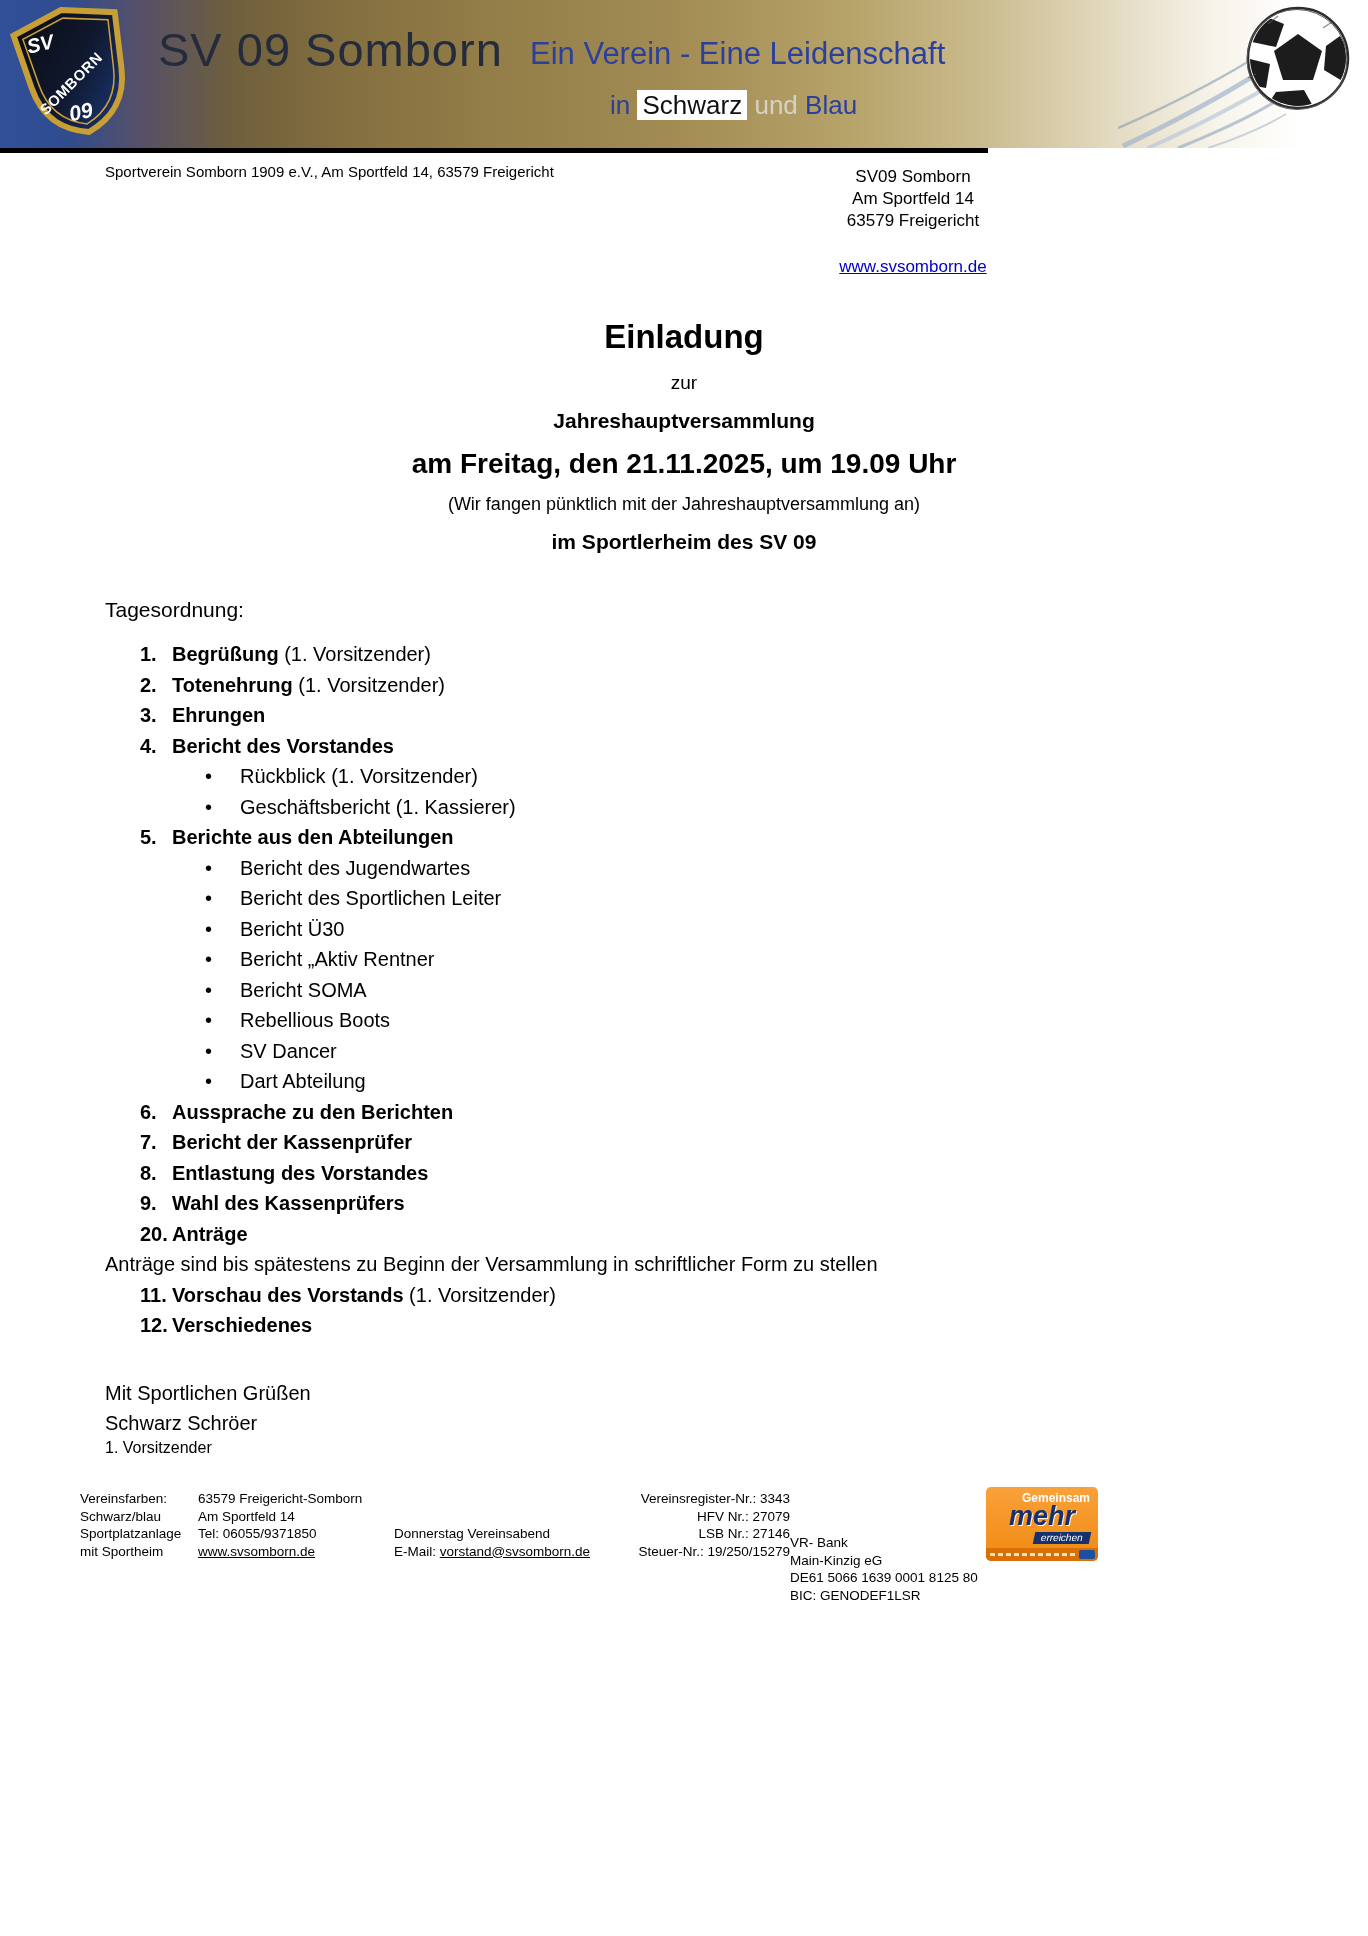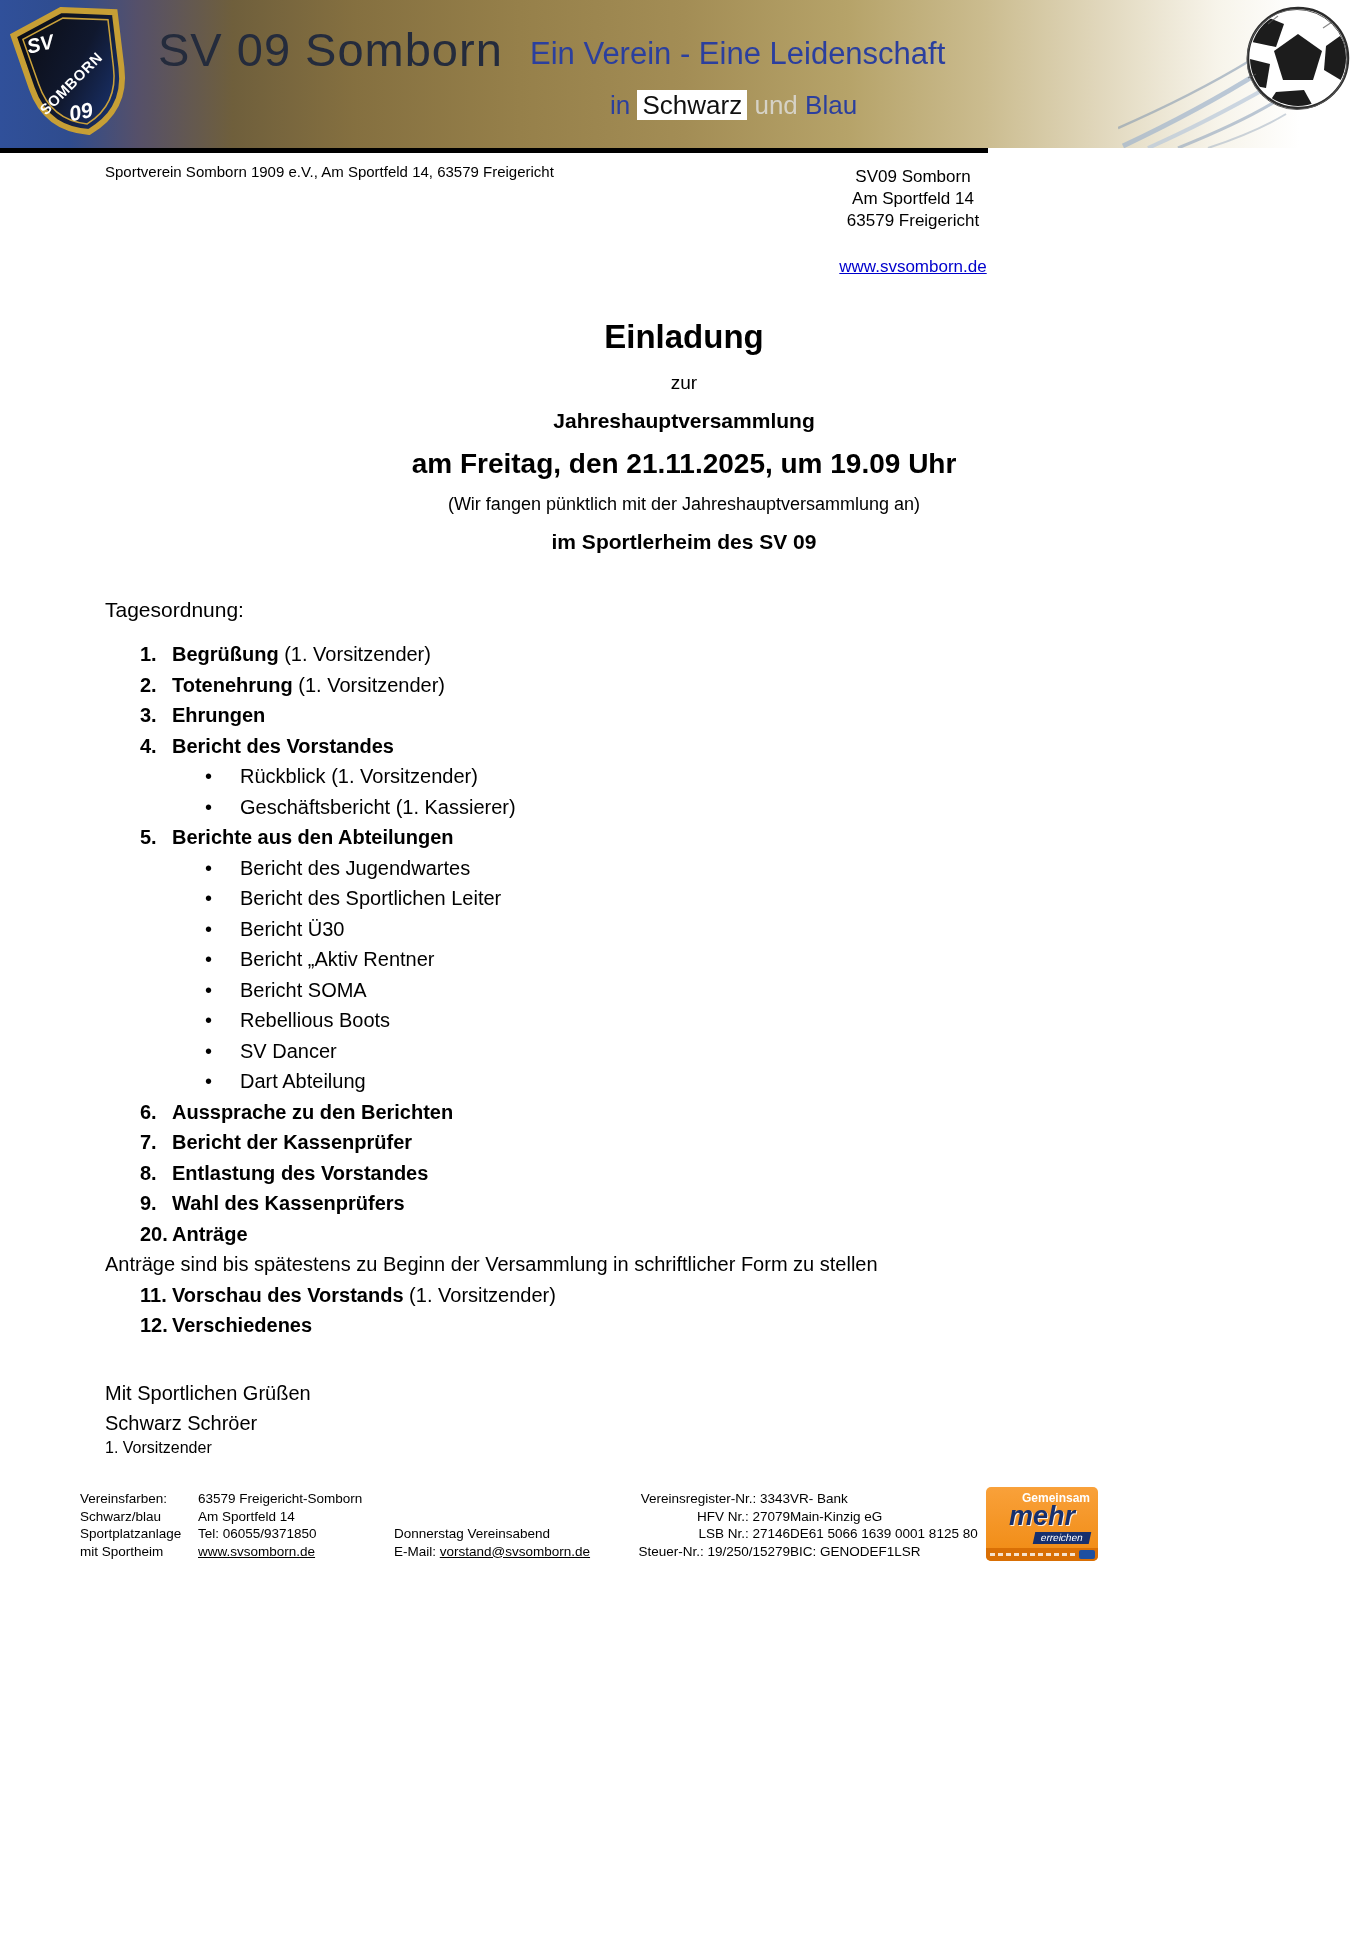--- a/index.html
+++ b/index.html
@@ -49,21 +49,21 @@
   .closing { position: absolute; left: 105px; top: 1378px; }
   .c-greeting, .c-name { font-size: 20px; line-height: 30px; }
   .c-role { font-size: 16px; line-height: 20px; }
 
   
   .footer { position: absolute; left: 0; right: 0; top: 1490px; display: flex; padding-left: 80px; font-size: 13.5px; line-height: 17.5px; }
   .fcol1 { flex: 0 0 118px; }
   .fcol2 { flex: 0 0 196px; }
   .fcol3 { flex: 0 0 198px; padding-top: 35px; }
   .fcol4 { flex: 0 0 198px; text-align: right; }
-  .fcol5 { flex: 0 0 196px; }
+  .fcol5 { flex: 0 0 196px; margin-top: 44px; }
   .flink { color: #000; text-decoration: underline; cursor: pointer; }
 
   
   .badge { position: relative; flex: 0 0 112px; width: 112px; height: 74px; margin-top: -3px;
     background: linear-gradient(180deg,#f9a13a,#f08a12); border-radius: 5px; overflow: hidden; }
   .b-gemeinsam { color: #fff; font-weight: 700; font-size: 12px; text-align: right; padding: 5px 8px 0 0; line-height: 12px; }
   .b-mehr { color: #17306e; font-weight: 700; font-style: italic; font-size: 27px; line-height: 24px; text-align: center; text-shadow: 1px 1px 0 rgba(255,255,255,.85); }
   .b-erreichen { display: inline-block; background: #17306e; color: #fff; font-size: 10px; line-height: 12px; padding: 0 7px; transform: skewX(-12deg); margin: -1px 0 0 48px; }
   .badge-strip { position: absolute; left: 0; right: 0; bottom: 0; height: 13px; background: #d96f05; display: flex; align-items: center; justify-content: flex-end; padding-right: 3px; }
   .badge-strip::before { content: ""; flex: 1; height: 3px; margin: 0 4px;

